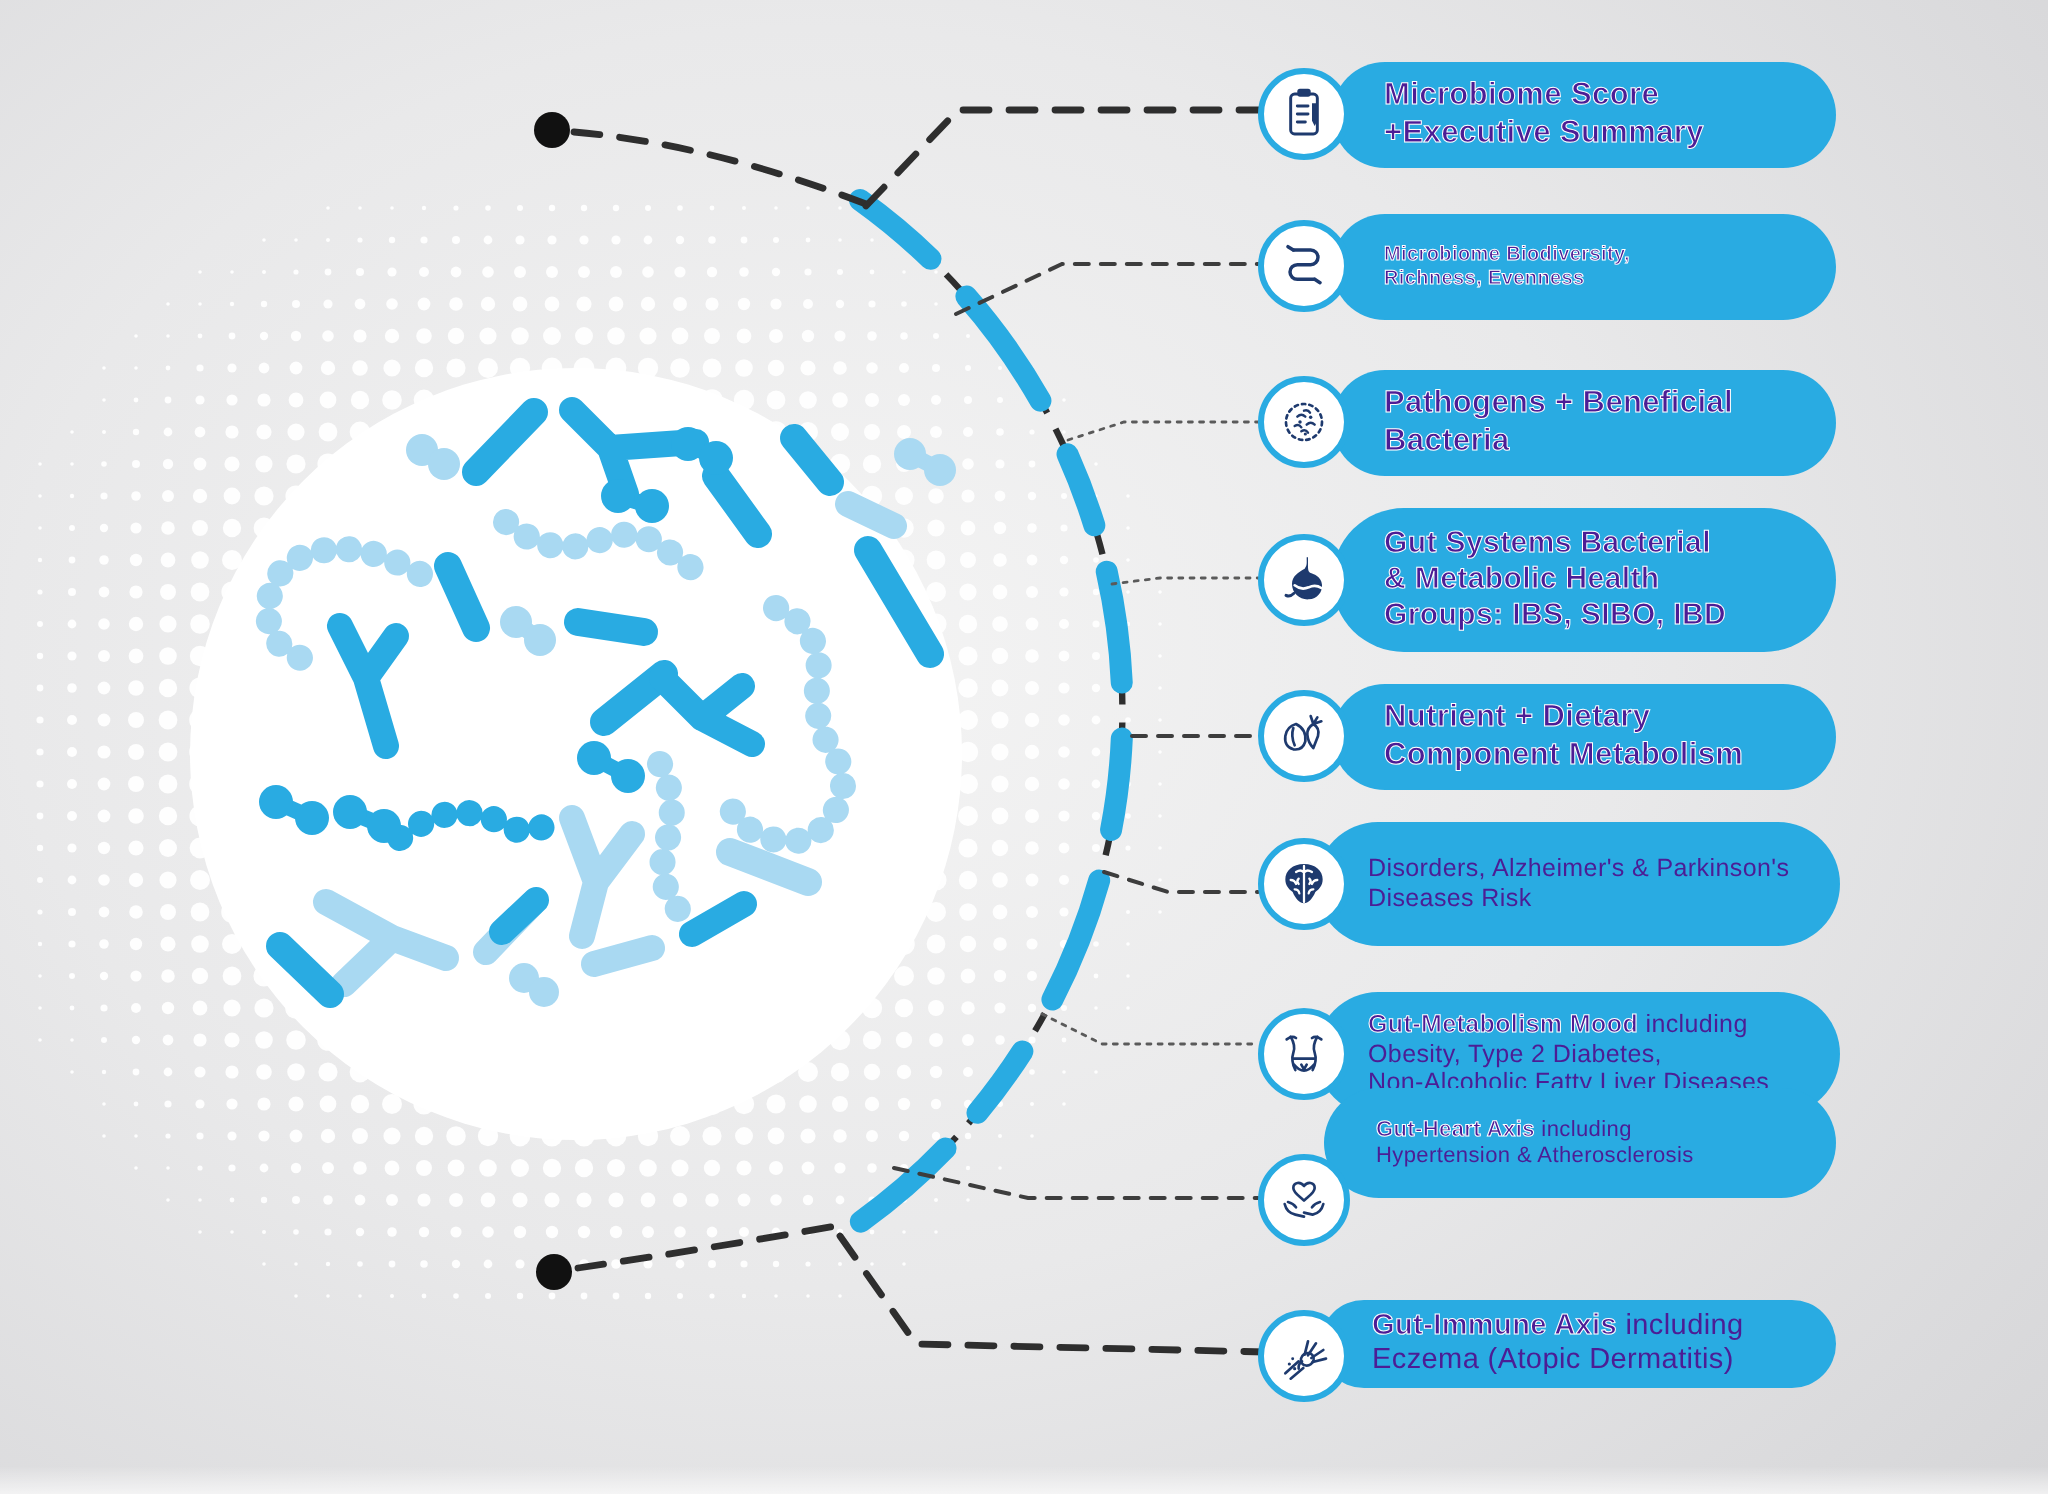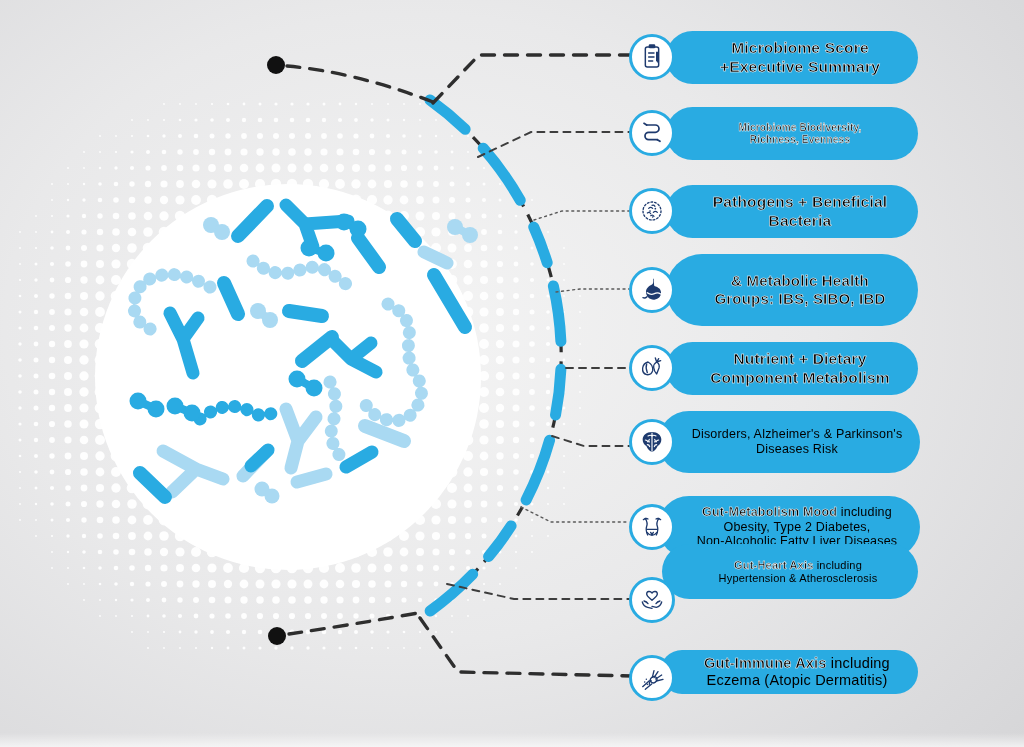--- a/index.html
+++ b/index.html
@@ -19,21 +19,21 @@
     background:#fff; border:3px solid var(--accent-blue,#29ABE2);
     box-sizing:border-box; display:flex; align-items:center; justify-content:center;
     z-index:3;
   }
   .badge svg{width:32px; height:32px; display:block;}
   .pill{
     position:absolute; border-radius:999px; background:var(--accent-blue,#29ABE2);
     display:flex; align-items:center; justify-content:center; z-index:2;
     box-sizing:border-box; padding:4px 10px 4px 26px;
   }
-  .pill-text{width:100%; text-align:center; color:#000000; line-height:1.18; letter-spacing:.2px;}
+  .pill-text{width:100%; text-align:left; color:#4c1d95; line-height:1.18; letter-spacing:.2px;}
   .pill-text .line{white-space:nowrap;}
   .seg-b{font-weight:700; -webkit-text-stroke:.5px #ffffff;}
   .seg-r{font-weight:400;}
 
   
   .r1 .pill{left:666px; top:31px;  width:252px; height:53px; font-size:15.5px;}
   .r2 .pill{left:666px; top:107px; width:252px; height:53px; font-size:10px;}
   .r3 .pill{left:666px; top:185px; width:252px; height:53px; font-size:15.5px;}
   .r4 .pill{left:666px; top:254px; width:252px; height:72px; font-size:15px;}
   .r5 .pill{left:666px; top:342px; width:252px; height:53px; font-size:15.5px;}
@@ -926,20 +926,21 @@
       </div>
     <div class="badge">
         <svg viewBox="0 0 48 48">
           <use href="#sym-bacteria-cluster-icon"></use>
         </svg>
       </div>
   </div>
   <div class="label-row r4">
     <div class="pill">
         <div class="pill-text">
+          <div class="line"><span class="seg-b">Gut Systems Bacterial</span></div>
           <div class="line"><span class="seg-b">&amp; Metabolic Health</span></div>
           <div class="line"><span class="seg-b">Groups: IBS, SIBO, IBD</span></div>
         </div>
       </div>
     <div class="badge">
         <svg viewBox="0 0 48 48">
           <use href="#sym-stomach-icon"></use>
         </svg>
       </div>
   </div>

